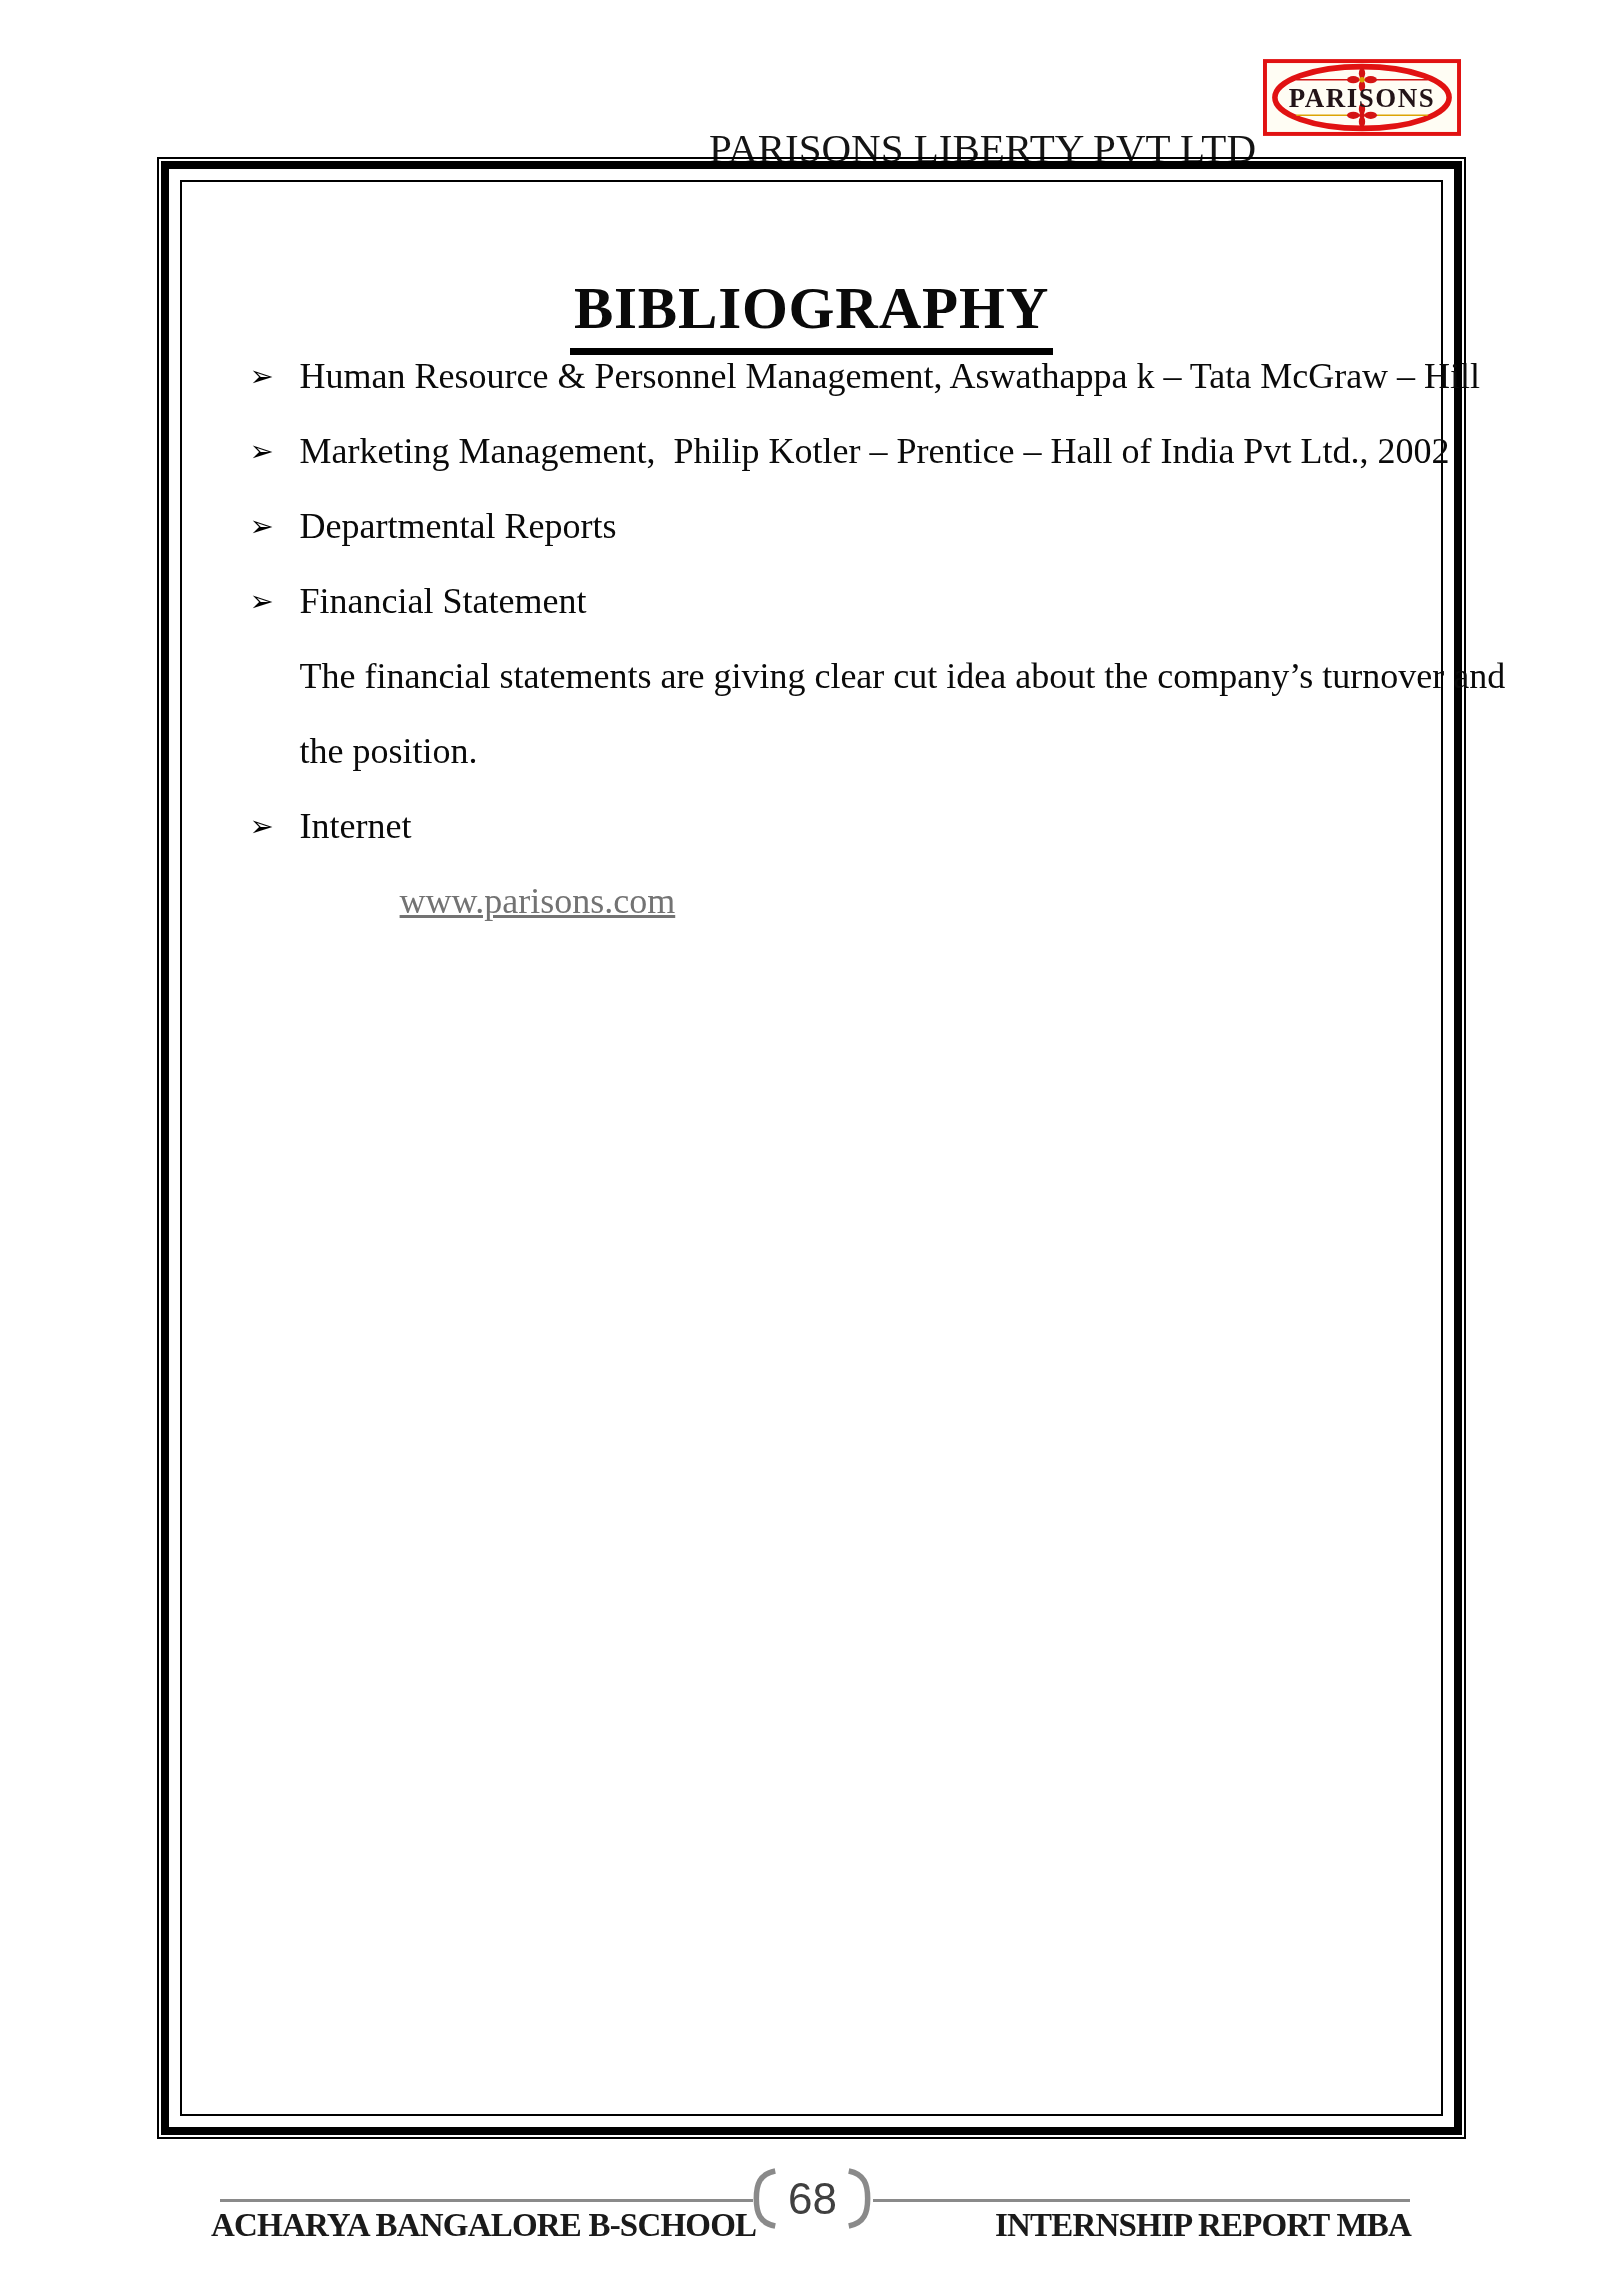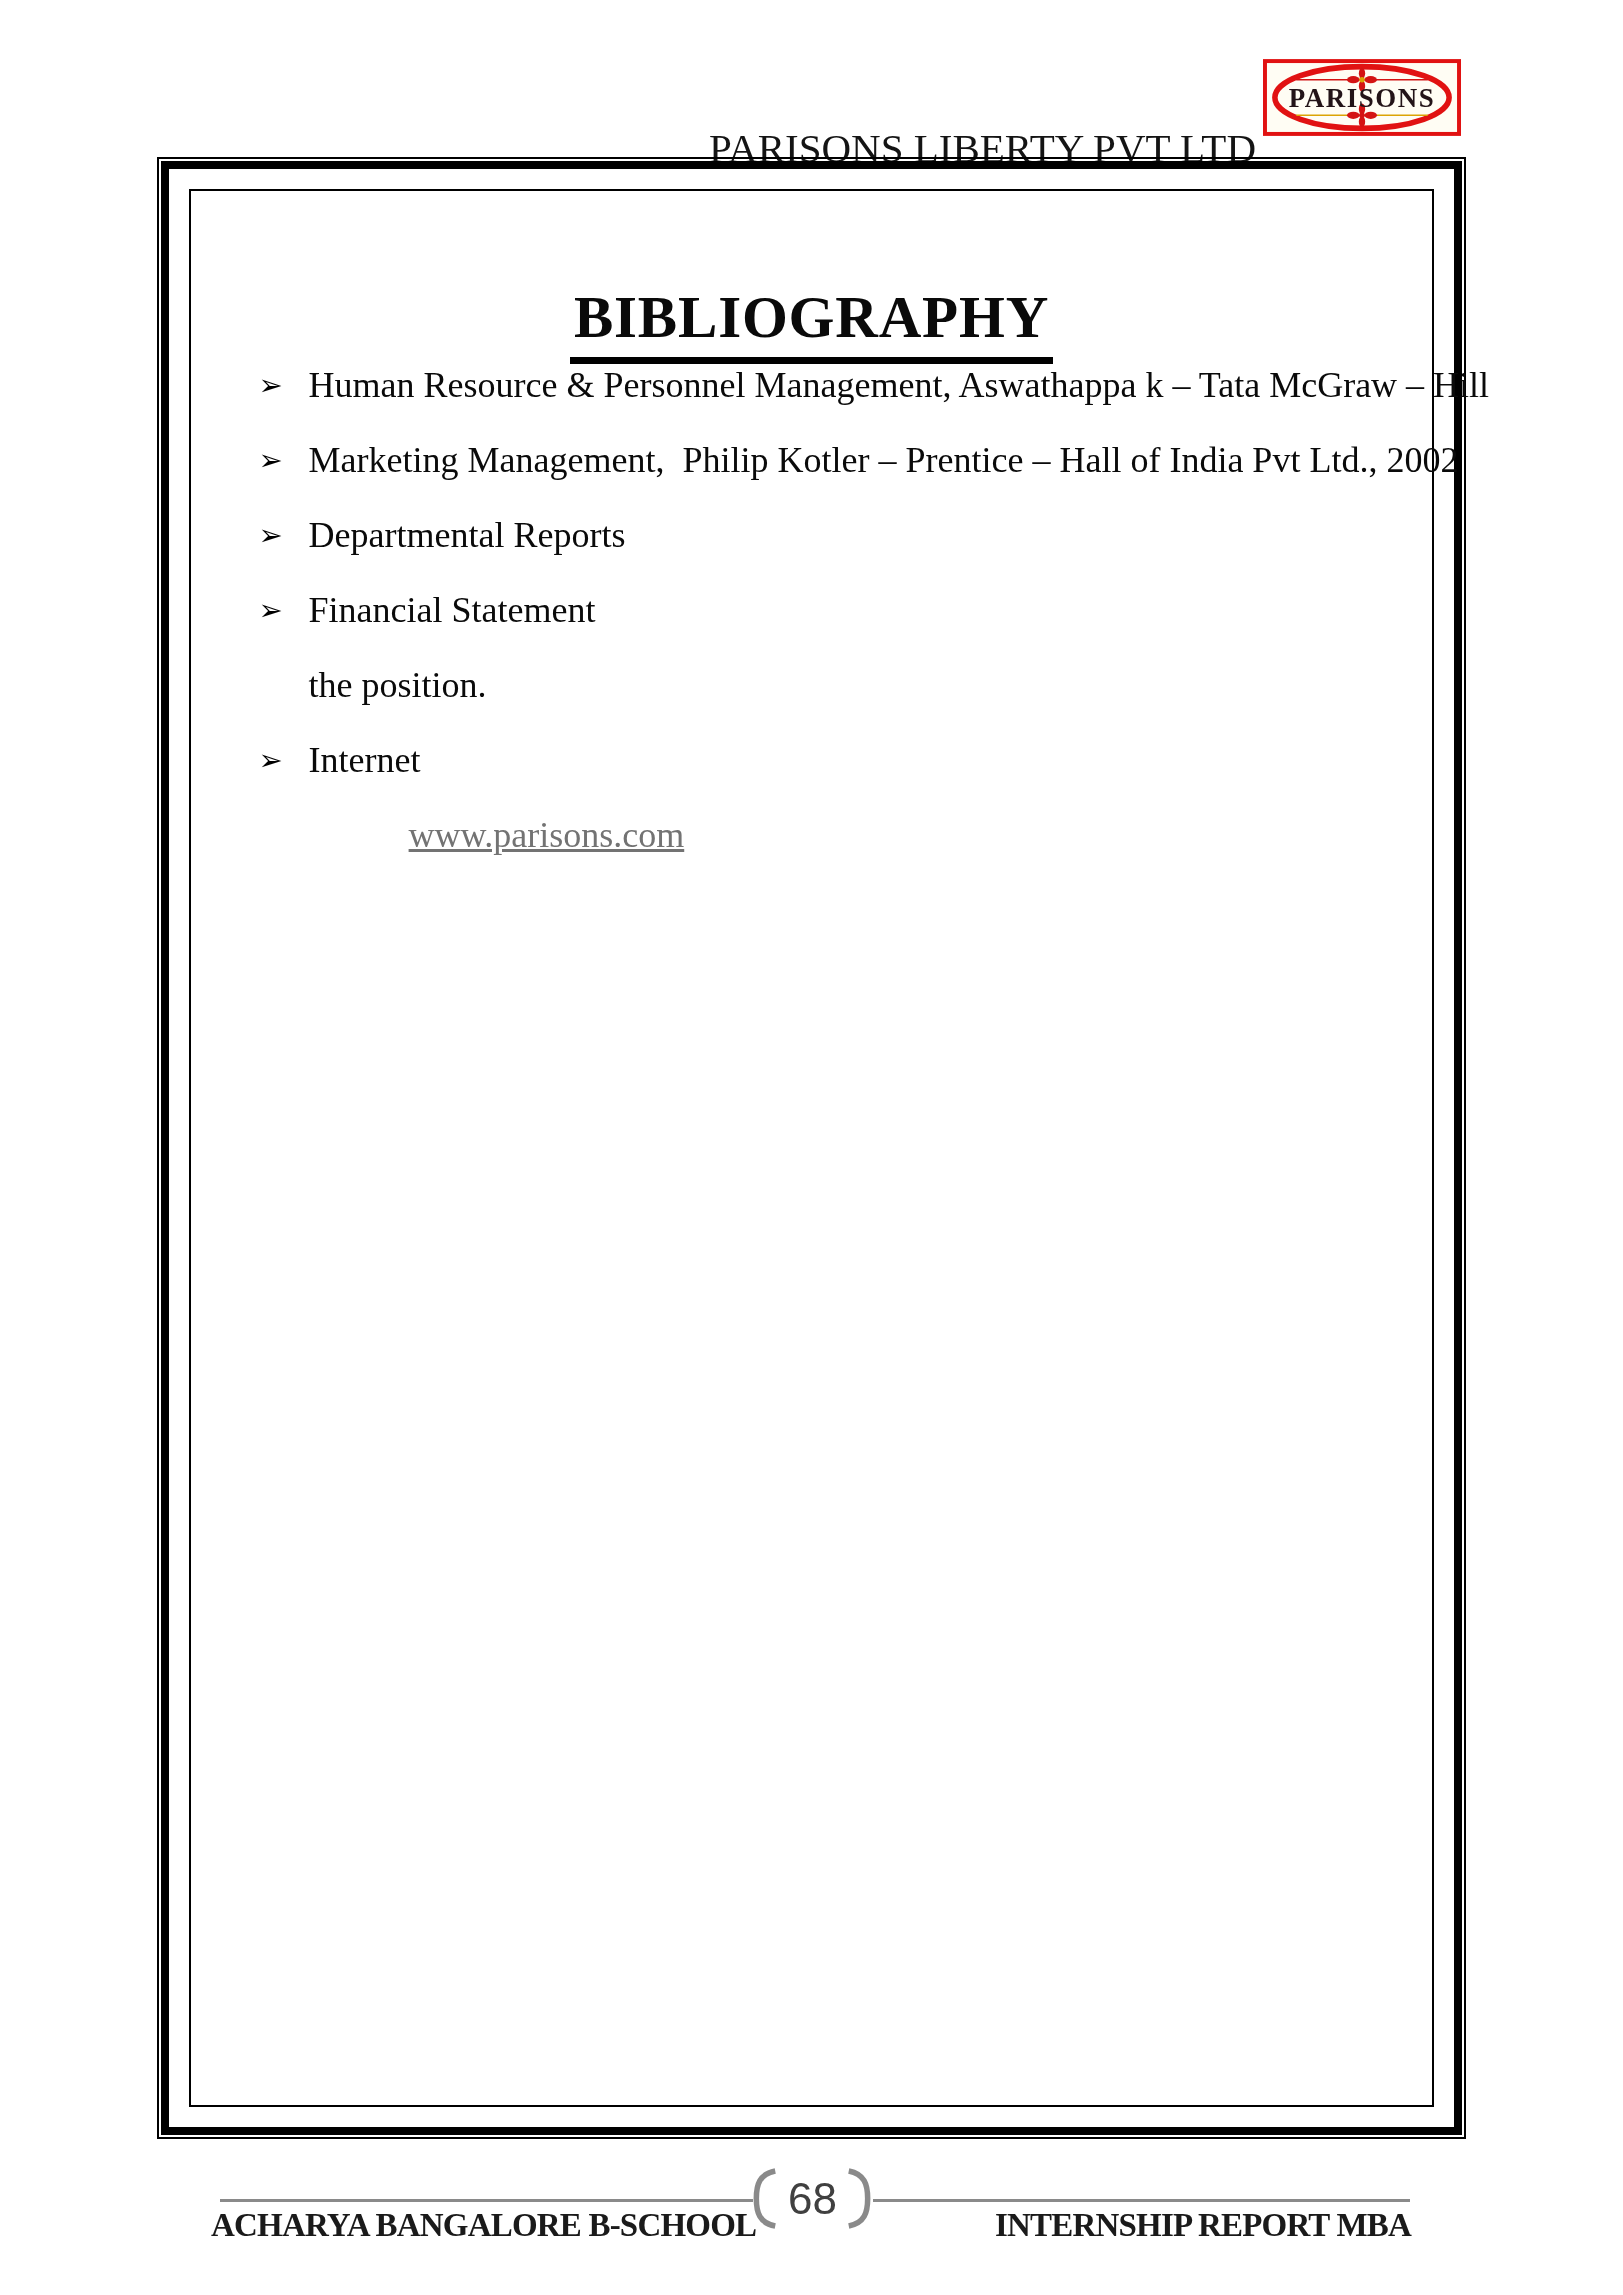--- a/index.html
+++ b/index.html
@@ -31,21 +31,21 @@
     left:157px;top:157px;
     width:1309px;height:1982px;
     box-sizing:border-box;
     border:2.4px solid #000;
     padding:1.6px;
   }
   .frame-bar{
     width:100%;height:100%;
     box-sizing:border-box;
     border:8.7px solid #000;
-    padding:20px;
+    padding:11px;
   }
   .frame-inner{
     width:100%;height:100%;
     box-sizing:border-box;
     border:2.4px solid #000;
     position:relative;
   }
   
   .doc-title{
     position:absolute;
@@ -171,20 +171,24 @@
           <div class="line">
             <span class="marker">➢</span>
             <span class="text">Departmental Reports</span>
           </div>
           <div class="line">
             <span class="marker">➢</span>
             <span class="text">Financial Statement</span>
           </div>
           <div class="line">
             <span class="marker"></span>
+            <span class="text">The financial statements are giving clear cut idea about the company’s turnover and</span>
+          </div>
+          <div class="line">
+            <span class="marker"></span>
             <span class="text">the position.</span>
           </div>
           <div class="line">
             <span class="marker">➢</span>
             <span class="text">Internet</span>
           </div>
           <div class="line">
             <span class="marker"></span>
             <span class="text link-text" style="color: #737373; margin-left: 100px;">www.parisons.com</span>
           </div>

